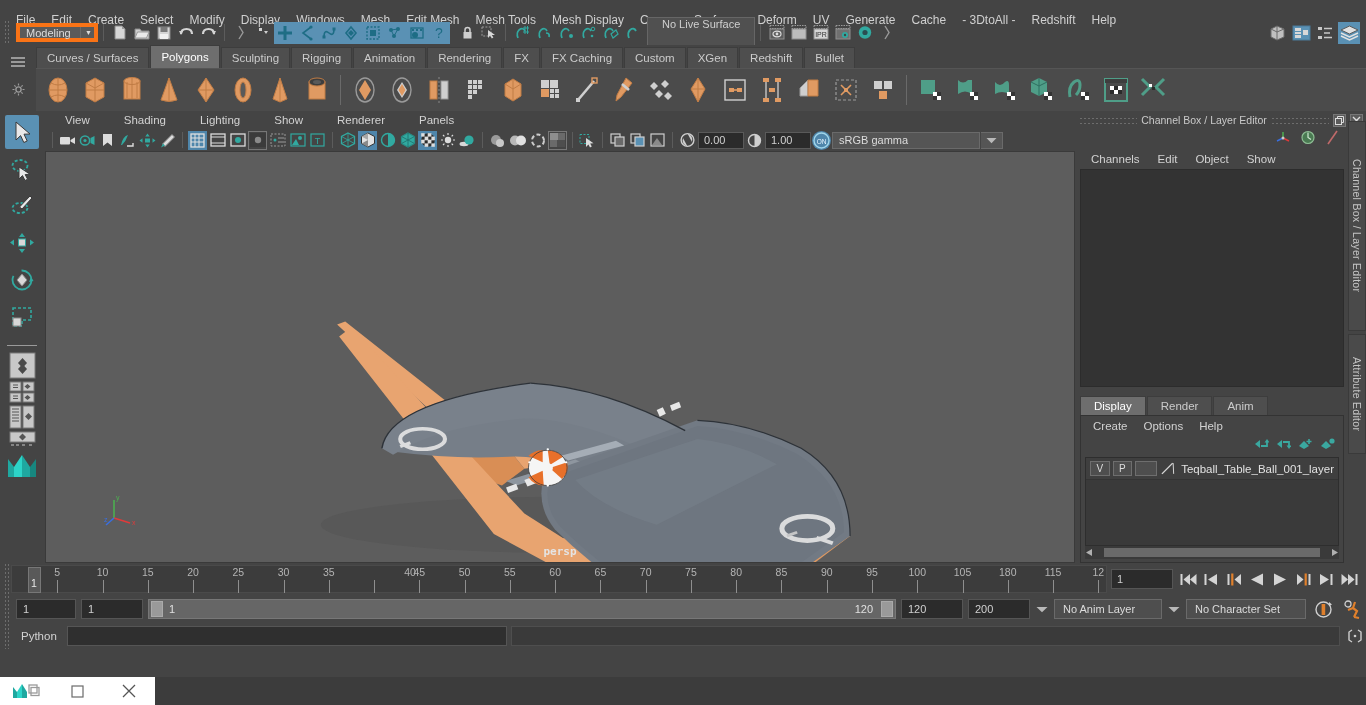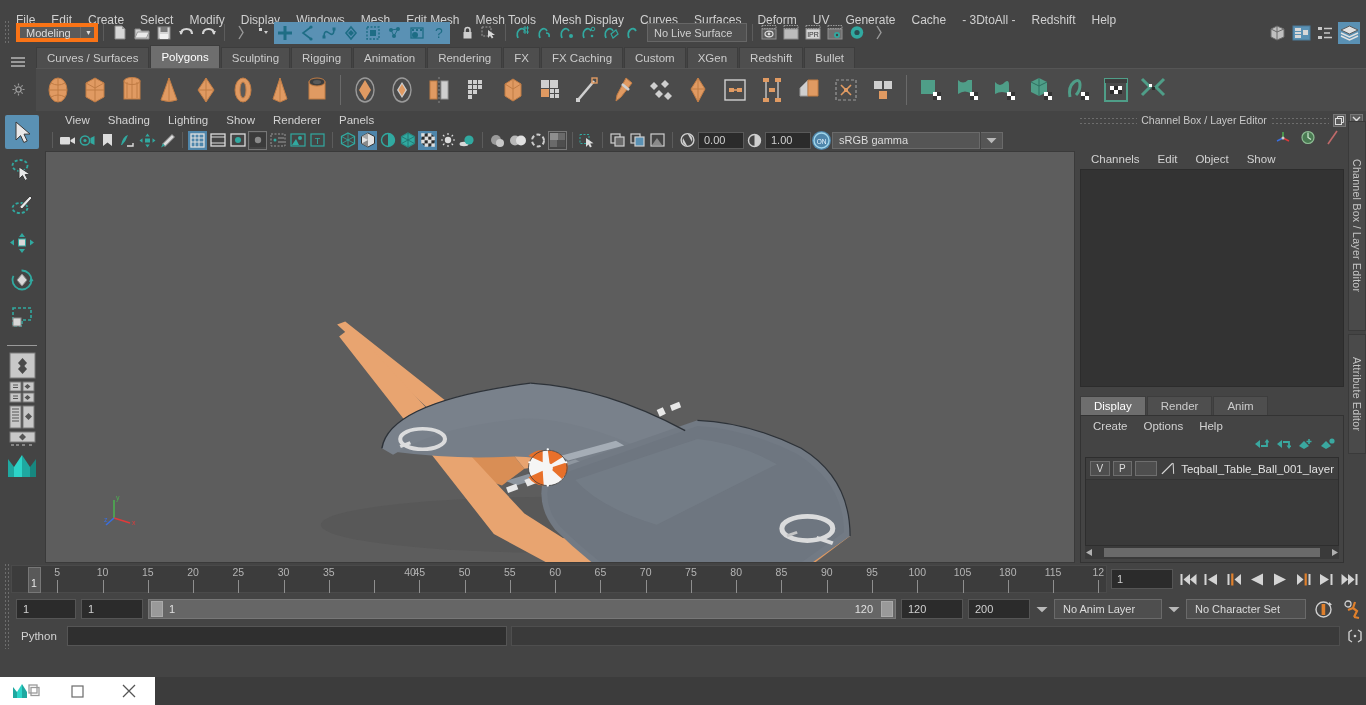--- a/index.html
+++ b/index.html
@@ -45,23 +45,23 @@
   }
   .menuset .arr { font-size: 7px; border-left:1px solid #6b6b6b; padding-left:4px; height:100%; display:flex;align-items:center;}
   .sep-v { width: 1px; height: 17px; background: #5c5c5c; margin: 0 5px; }
   .sbtn {
     width: 22px; height: 22px; display:flex; align-items:center; justify-content:center;
     position: relative;
   }
   .sbtn.on { background: #5a91b4; }
   .sbtn svg { display:block; }
   .livefield {
-    height: 19px; min-width: 100px; background: #505050;
+    height: 31px; min-width: 100px; background: #505050;
     border: 1px solid #666; color: #cfcfcf; font-size: 11px;
-    display:flex; align-items:center; padding: 0 6px; margin-left: 4px;
+    display:flex; padding: 0 14px; margin-left: 4px;
   }
   .rightset { margin-left: auto; display:flex; align-items:center; padding-right:6px; gap:2px;}
 
   
   #shelfwrap { background: #444444; height: 66px; display: flex; }
   #shelfleft {
     width: 36px; display:flex; flex-direction:column; align-items:center;
     justify-content: space-around; padding: 4px 0;
   }
   #shelfleft .hamb { width:14px; height:10px; display:flex; flex-direction:column; justify-content:space-between;}
@@ -92,21 +92,21 @@
   #toolbox { width: 44px; background: #444444; display:flex; flex-direction:column; align-items:center; padding-top: 4px;}
   .tbtn { width: 34px; height: 34px; margin-bottom:3px; display:flex;align-items:center;justify-content:center; border-radius:2px;}
   .tbtn.sel { background: #5a91b4; }
   .tbdiv { width: 30px; height:1px; background:#9a9a9a; margin: 8px 0 6px; }
   .qbtn { width:36px; margin-bottom:2px; display:flex; justify-content:center;}
 
   
   #viewportcol { flex:1; display:flex; flex-direction:column; background:#444; }
   #vpmenu {
     height: 18px; display:flex; align-items:center; background:#444;
-    font-size: 11.5px; padding-left: 12px; gap: 0px;
+    font-size: 11.5px; padding-left: 12px; gap: 16px;
   }
   #vpmenu span { padding: 0 9px; color:#d2d2d2; }
   #vptoolbar {
     height: 22px; background: #444; display:flex; align-items:center; gap:1px; padding-left:4px;
   }
   .vbtn { width:19px;height:19px;display:flex;align-items:center;justify-content:center;}
   .vbtn.on { background:#4f86ab; }
   .vbtn.framed { border:1px solid #777; }
   .vsep { width:1px;height:16px;background:#5c5c5c;margin:0 4px;}
   .numfield {
@@ -1155,20 +1155,21 @@
       <div id="axisgiz">
         <svg width="36" height="36" viewBox="0 0 36 36">
           <path d="M10 26 L10 8" stroke="#4caf50" stroke-width="1.6"></path>
           <path d="M10 26 L26 31" stroke="#e03a3a" stroke-width="1.6"></path>
           <path d="M10 26 L2 33" stroke="#3a6fe0" stroke-width="1.6"></path>
           <text x="12" y="8" font-size="7" fill="#4caf50" font-family="Liberation Sans">y</text>
           <text x="28" y="33" font-size="7" fill="#e03a3a" font-family="Liberation Sans">x</text>
           <text x="0" y="30" font-size="7" fill="#3a6fe0" font-family="Liberation Sans">z</text>
         </svg>
       </div>
+      <div id="perspLabel">persp</div>
     </div>
   </div>
 
   <div id="rightpanel">
     <div id="cbTitleBar">
       <div class="titledots"></div>
       <div id="cbTitle">Channel Box / Layer Editor</div>
       <div class="titledots"></div>
       <div class="winbtn">
         <svg width="9" height="9" viewBox="0 0 9 9">

